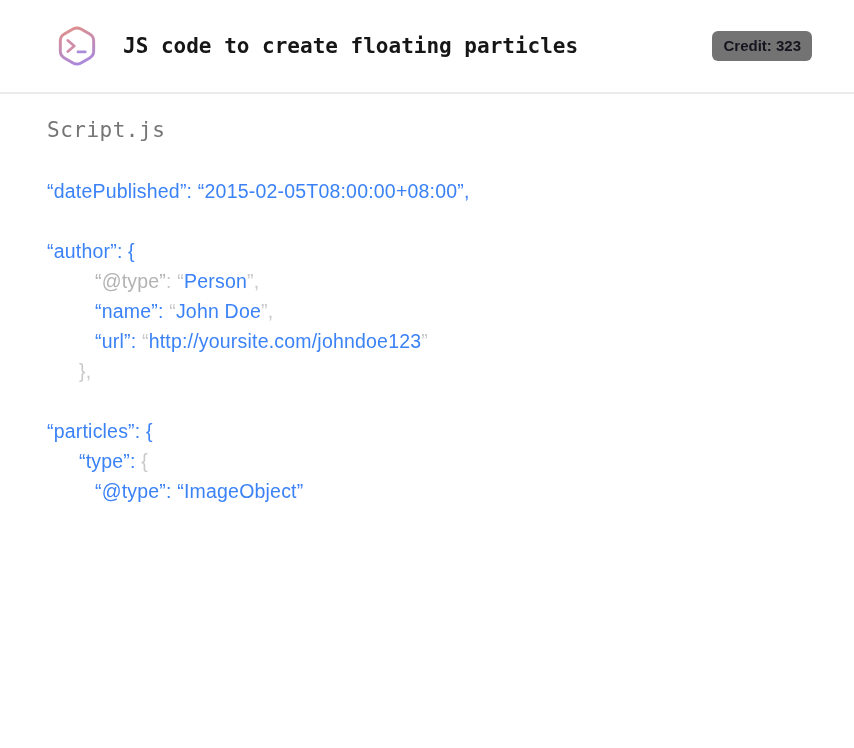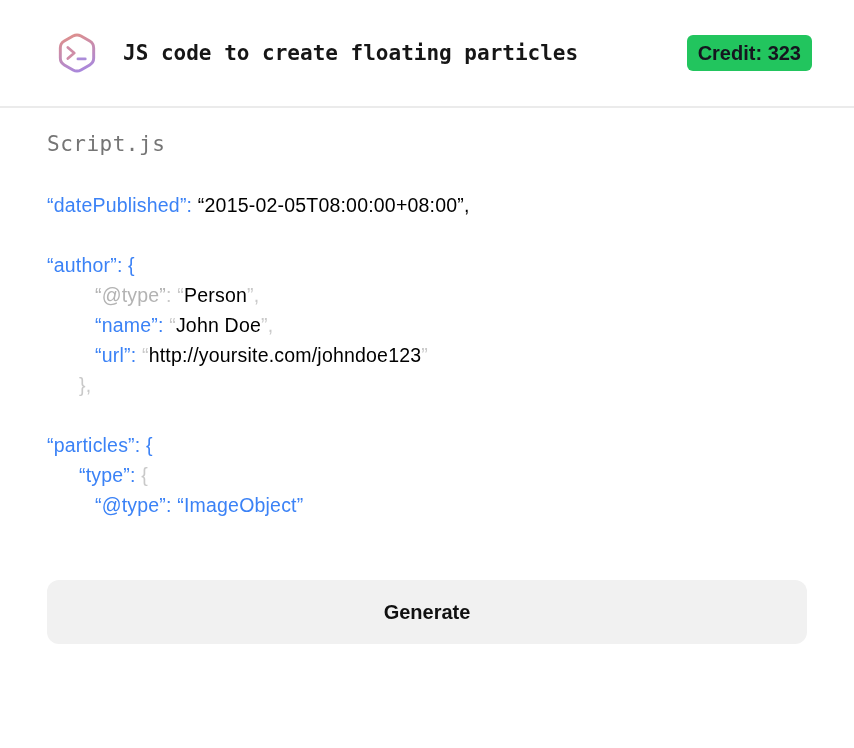--- a/index.html
+++ b/index.html
@@ -6,44 +6,44 @@
   html, body {
     width: 854px; height: 748px;
     background: #ffffff;
     font-family: "Liberation Sans", sans-serif;
     overflow: hidden;
   }
   
   .header {
     display: flex;
     align-items: center;
-    height: 108px;
+    height: 94px;
     padding: 0 42px 0 55px;
     border-bottom: 2px solid #ebebeb;
     background: #ffffff;
   }
   .logo {
     width: 44px; height: 50px;
     flex: 0 0 auto;
     display: flex; align-items: center; justify-content: center;
   }
   .app-title {
     margin-left: 24px;
     font-family: "DejaVu Sans Mono", monospace;
     font-size: 21px;
     font-weight: 600;
     color: #161616;
     letter-spacing: 0px;
     white-space: nowrap;
   }
   .credit-badge {
     margin-left: auto;
-    background: #22c55e;
+    background: #737373;
     color: #15151f;
-    font-size: 20px;
+    font-size: 15px;
     font-weight: 700;
     padding: 6px 11px;
     border-radius: 6px;
     line-height: 1.2;
     white-space: nowrap;
   }
   
   .main { padding: 0 47px; }
   .file-title {
     margin-top: 24px;
@@ -57,21 +57,21 @@
     margin-top: 34px;
     font-family: "Liberation Sans", sans-serif;
     font-size: 19.5px;
     line-height: 30px;
     letter-spacing: 0.2px;
   }
   .code-line { white-space: pre-wrap; }
   .seg-gray      { color: #3b82f6; }
   .seg-lightgray { color: #b3b3b3; }
   .seg-faded     { color: #c9c9c9; }
-  .seg-blue      { color: #000000; }
+  .seg-blue      { color: #3b82f6; }
   
   .generate-button {
     display: block;
     width: 100%;
     margin-top: 60px;
     height: 64px;
     background: #f1f1f1;
     border: none;
     border-radius: 12px;
     font-family: "Liberation Sans", sans-serif;
@@ -113,14 +113,13 @@
       <div class="code-line" style="padding-left: 48px;"><span class="seg-lightgray">“@type”</span><span class="seg-faded">: </span><span class="seg-faded">“</span><span class="seg-blue">Person</span><span class="seg-faded">”,</span></div>
       <div class="code-line" style="padding-left: 48px;"><span class="seg-gray">“name”</span><span class="seg-gray">: </span><span class="seg-faded">“</span><span class="seg-blue">John Doe</span><span class="seg-faded">”,</span></div>
       <div class="code-line" style="padding-left: 48px;"><span class="seg-gray">“url”</span><span class="seg-gray">: </span><span class="seg-faded">“</span><span class="seg-blue">http://yoursite.com/johndoe123</span><span class="seg-faded">”</span></div>
       <div class="code-line" style="padding-left: 32px;"><span class="seg-faded">},</span></div>
       <div class="code-line" style="padding-left: 0px;">&nbsp;</div>
       <div class="code-line" style="padding-left: 0px;"><span class="seg-gray">“particles”: {</span></div>
       <div class="code-line" style="padding-left: 32px;"><span class="seg-gray">“type”</span><span class="seg-gray">: </span><span class="seg-faded">{</span></div>
       <div class="code-line" style="padding-left: 48px;"><span class="seg-gray">“@type”: “ImageObject”</span></div>
     </div>
 
-  <button class="generate-button">Generate</button>
 </main>
 
 </body></html>

